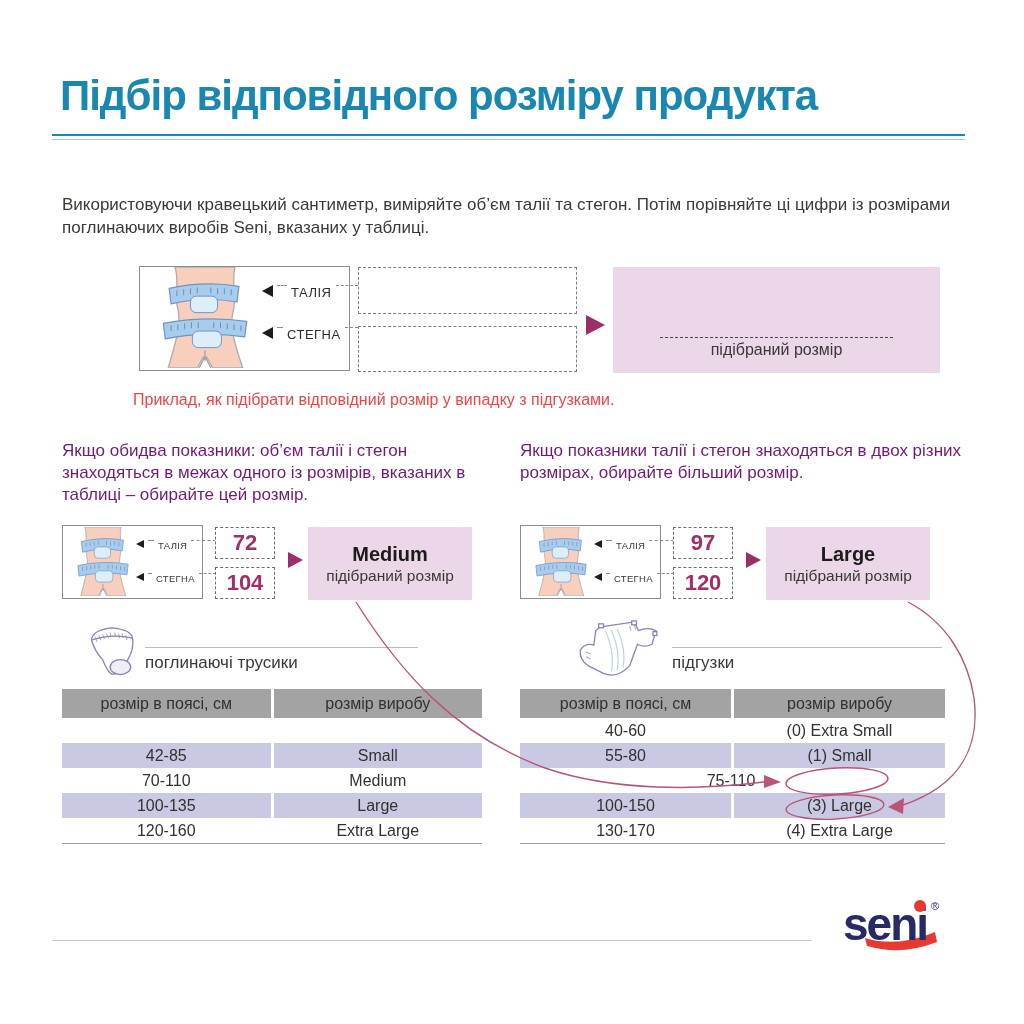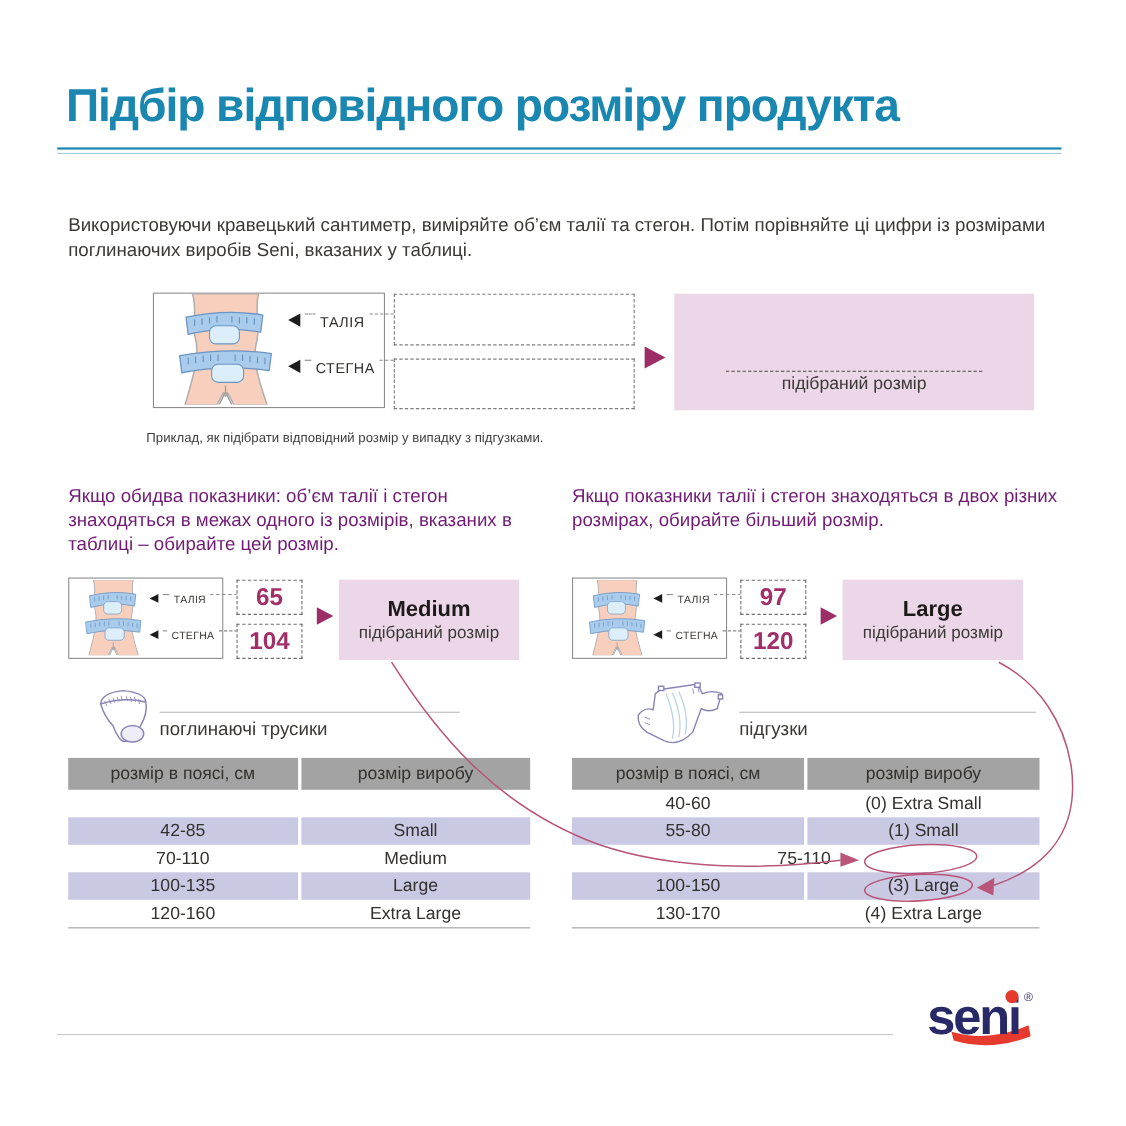--- a/index.html
+++ b/index.html
@@ -26,21 +26,21 @@
   .dashed-box{border:1.5px dashed #7d7d7d;background:#fff;}
   .inbox1{left:358px;top:267px;width:217px;height:45px;}
   .inbox2{left:358px;top:326px;width:217px;height:44px;}
   .tri-right{width:0;height:0;border-top:10px solid transparent;border-bottom:10px solid transparent;border-left:19px solid #9c2d66;}
   .tri-main{left:586px;top:315px;}
   .pinkbox{background:#ecd7e8;}
   .pink-main{left:613px;top:267px;width:327px;height:106px;}
   .pink-main .dashfill{margin:70px auto 0 auto;width:233px;border-top:1px dashed #4a4845;}
   .pink-main .res-label{text-align:center;font-size:16px;color:#3a3836;margin-top:3px;}
 
-  .caption{left:133px;top:391px;font-size:12px;color:#404040;}
+  .caption{left:133px;top:391px;font-size:16px;color:#ef4444;}
 
   .rule-text{font-size:17px;line-height:22px;color:#701a75;}
   .rule-left{left:62px;top:440px;width:440px;}
   .rule-right{left:520px;top:440px;width:448px;}
 
   
   .example{width:412px;height:78px;}
   .ex-figbox{position:absolute;left:0;top:0;width:139px;height:72px;border:1.5px solid #8d8d8d;background:#fff;}
   .ex-row1{position:absolute;left:74px;top:15px;width:80px;}
   .ex-row2{position:absolute;left:74px;top:48px;width:80px;}
@@ -159,21 +159,21 @@
       <span class="dash-line" style="width:6px"></span>
       <span class="slabel">ТАЛІЯ</span>
       <span class="dash-line" style="flex:1"></span>
     </div>
     <div class="label-row ex-row2">
       <span class="tri-left small"></span>
       <span class="dash-line" style="width:4px"></span>
       <span class="slabel">СТЕГНА</span>
       <span class="dash-line" style="flex:1"></span>
     </div>
-    <div class="vbox vbox1">65</div>
+    <div class="vbox vbox1">72</div>
     <div class="vbox vbox2">104</div>
     <div class="tri-right ex-tri"></div>
     <div class="pinkbox ex-pink">
       <div class="ex-size">Medium</div>
       <div class="ex-res">підібраний розмір</div>
     </div>
   </div>
 
   <div class="abs example" style="left:520px;top:525px">
     <div class="ex-figbox"></div>

